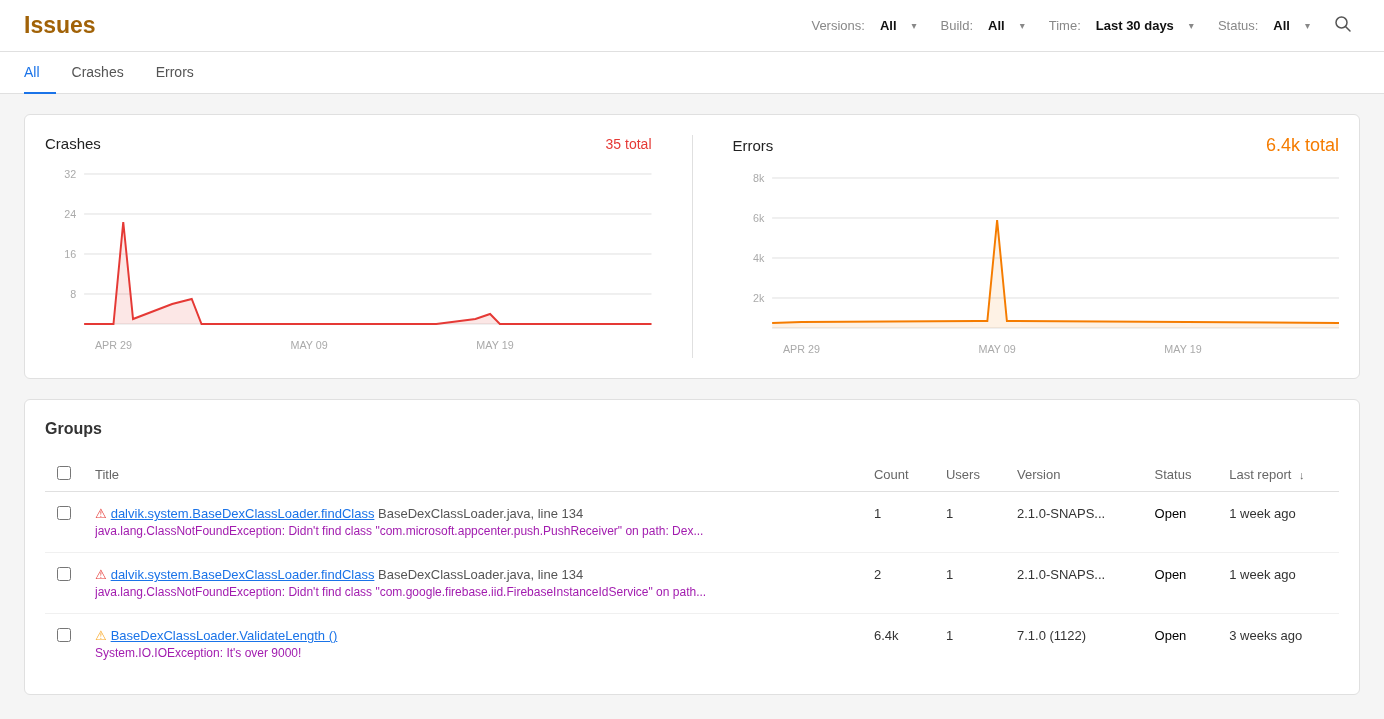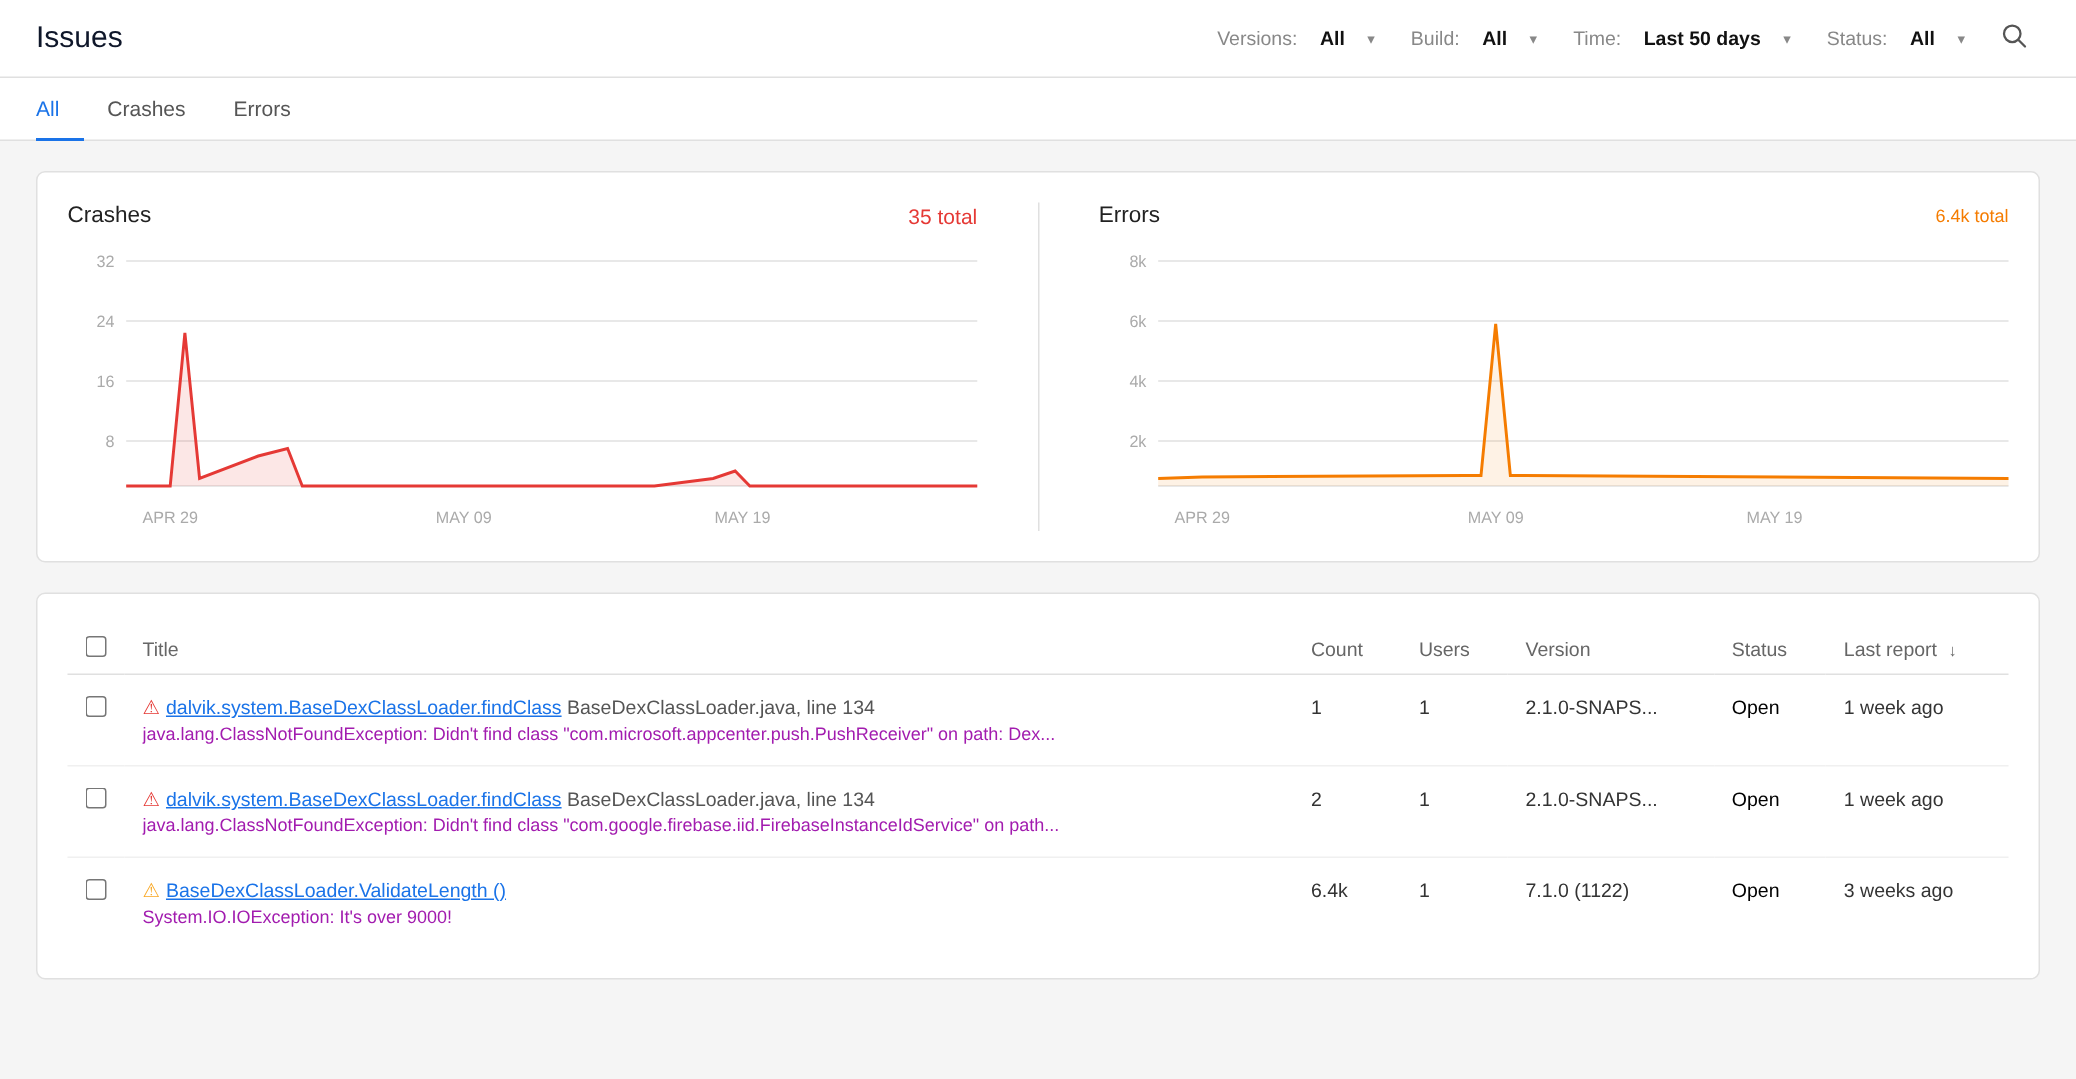--- a/index.html
+++ b/index.html
@@ -1,39 +1,39 @@
 <!DOCTYPE html>
 <html><head>
   <meta charset="utf-8">
   <style>
     * { box-sizing: border-box; margin: 0; padding: 0; }
     body { font-family: -apple-system, BlinkMacSystemFont, 'Segoe UI', sans-serif; background: #f5f5f5; color: #333; font-size: 14px; }
 
     .header { background: #fff; border-bottom: 1px solid #e0e0e0; padding: 0 24px; display: flex; align-items: center; justify-content: space-between; height: 52px; }
-    .header-title { font-size: 20px; font-weight: 400; color: #0f172a; }
+    .header-title { font-size: 23px; font-weight: 700; color: #a16207; }
     .header-controls { display: flex; align-items: center; gap: 8px; }
     .header-control { display: flex; align-items: center; gap: 15px; font-size: 13px; color: #555; cursor: pointer; padding: 4px 8px; border-radius: 4px; }
     .header-control .label { color: #888; }
     .header-control .value { font-weight: 600; color: #111; }
     .chevron { font-size: 10px; color: #888; }
     .search-icon-btn { padding: 4px 8px; cursor: pointer; color: #555; }
 
     .tabs { background: #fff; padding: 0 24px; display: flex; gap: 0; border-bottom: 1px solid #e0e0e0; }
     .tab { padding: 12px 16px; font-size: 14px; color: #555; cursor: pointer; border-bottom: 2px solid transparent; margin-bottom: -1px; }
     .tab.active { color: #1a73e8; border-bottom: 2px solid #1a73e8; font-weight: 500; }
     .tab:first-child { padding-left: 0; }
 
     .main { padding: 20px 24px; }
 
     .charts-row { display: flex; gap: 20px; background: #fff; border: 1px solid #e0e0e0; border-radius: 6px; padding: 20px; margin-bottom: 20px; }
     .chart-panel { flex: 1; }
     .chart-header { display: flex; justify-content: space-between; align-items: center; margin-bottom: 12px; }
     .chart-title { font-size: 15px; font-weight: 500; color: #222; }
     .chart-total-crashes { color: #e53935; font-size: 14px; font-weight: 500; }
-    .chart-total-errors { color: #f57c00; font-size: 12px; font-weight: 500; }
+    .chart-total-errors { color: #f57c00; font-size: 18px; font-weight: 500; }
     .chart-divider { width: 1px; background: #e0e0e0; margin: 0 20px; }
 
     .chart-area { position: relative; height: 190px; }
     svg.chart-svg { width: 100%; height: 100%; }
 
     .groups-section { background: #fff; border: 1px solid #e0e0e0; border-radius: 6px; padding: 20px; }
     .groups-title { font-size: 16px; font-weight: 600; margin-bottom: 20px; }
 
     .table { width: 100%; border-collapse: collapse; }
     .table th { text-align: left; padding: 8px 12px; font-size: 13px; color: #666; font-weight: 500; border-bottom: 1px solid #e0e0e0; }
@@ -64,21 +64,21 @@
       <span class="value">All</span>
       <span class="chevron">▾</span>
     </div>
     <div class="header-control">
       <span class="label">Build:</span>
       <span class="value">All</span>
       <span class="chevron">▾</span>
     </div>
     <div class="header-control">
       <span class="label">Time:</span>
-      <span class="value">Last 50 days</span>
+      <span class="value">Last 30 days</span>
       <span class="chevron">▾</span>
     </div>
     <div class="header-control">
       <span class="label">Status:</span>
       <span class="value">All</span>
       <span class="chevron">▾</span>
     </div>
     <div class="search-icon-btn">
       <svg width="18" height="18" viewBox="0 0 18 18" fill="none">
         <circle cx="7.5" cy="7.5" r="5.5" stroke="#555" stroke-width="1.5"></circle>
@@ -155,20 +155,21 @@
 
           <polygon points="40,155 70,154 250,153 260,153 270,52 280,153 620,155 620,160 40,160" fill="rgba(245,124,0,0.1)" stroke="none"></polygon>
 
           <polyline points="40,155 70,154 250,153 260,153 270,52 280,153 620,155" fill="none" stroke="#f57c00" stroke-width="2"></polyline>
         </svg>
       </div>
     </div>
   </div>
 
   <div class="groups-section">
+    <div class="groups-title">Groups</div>
 
     <table class="table">
       <thead>
         <tr>
           <th class="checkbox-col">
             <input type="checkbox" style="">
           </th>
           <th>
             <span>Title</span>
           </th>

